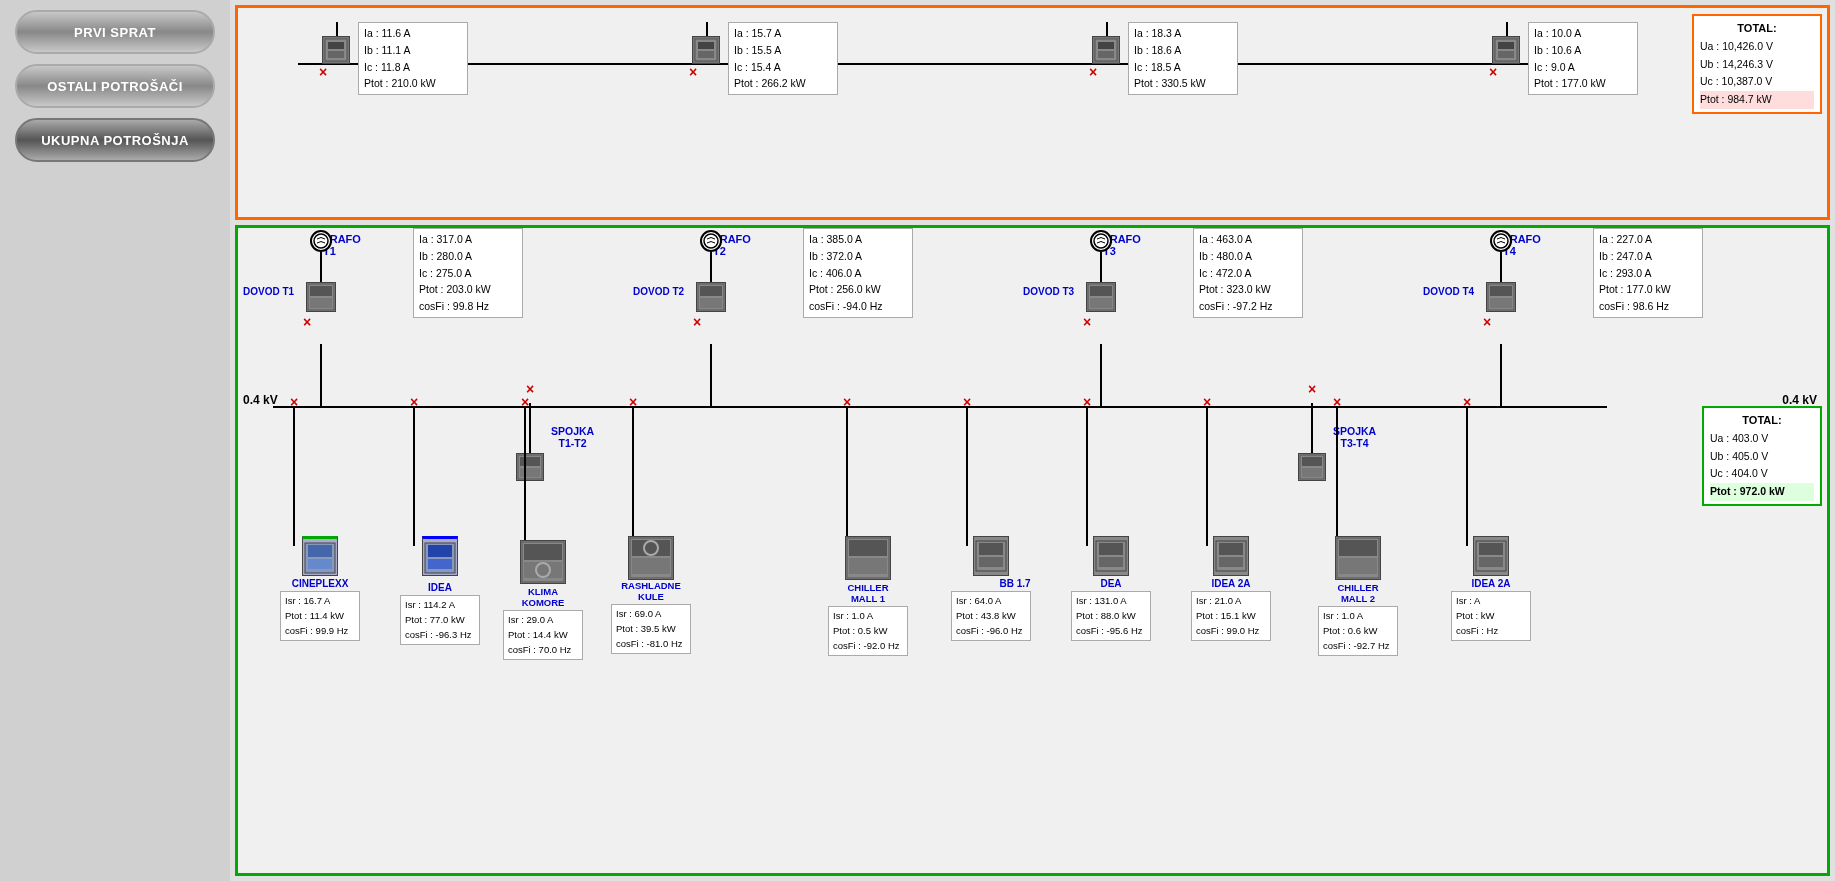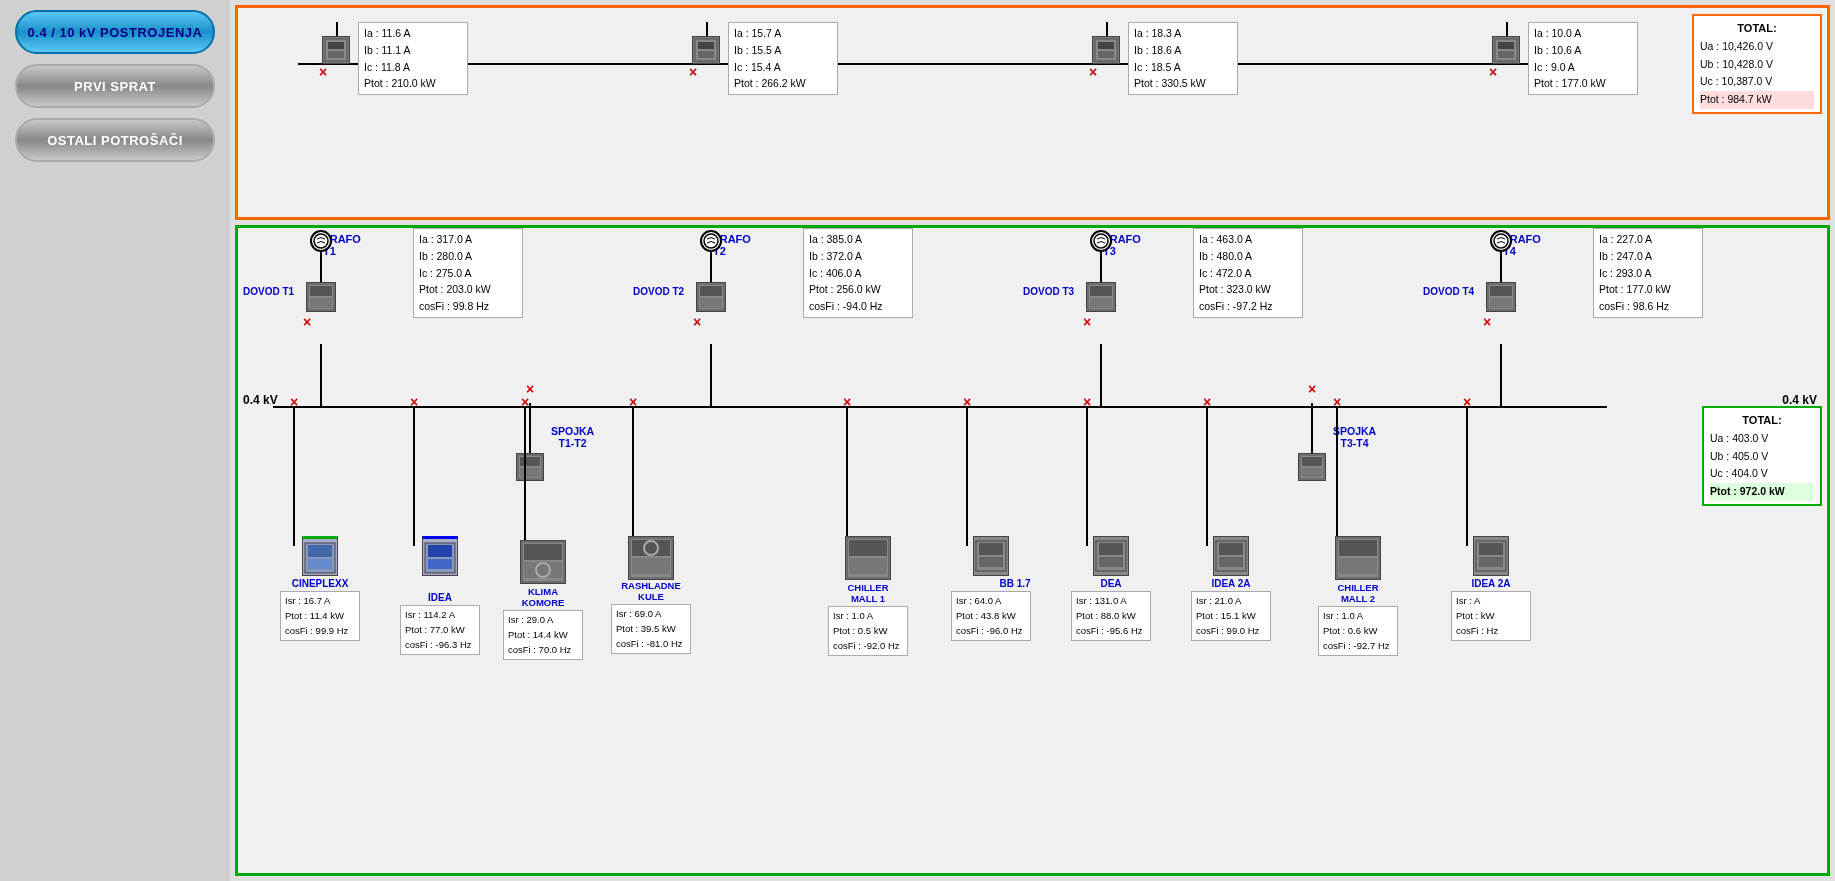--- a/index.html
+++ b/index.html
@@ -196,23 +196,23 @@
       position: absolute;
       height: 2px;
       background: #000;
     }
   </style>
 </head>
 <body>
 
 <div class="sidebar">
 
-  <button class="nav-btn active">0.4 / 10 kV POSTROJENJA</button>
   <button class="nav-btn gray">PRVI SPRAT</button>
   <button class="nav-btn gray">OSTALI POTROŠAČI</button>
+  <button class="nav-btn dark">UKUPNA POTROŠNJA</button>
 </div>
 
 <div class="main">
 
   <div class="top-section">
 
     <span class="label-10kv" style="position:absolute;top:6px;right:8px;">10 kV</span>
 
     <div class="hline" style="top:55px;left:60px;right:220px;"></div>
 
@@ -288,21 +288,21 @@
         <div>Ib : 10.6 A</div>
         <div>Ic : 9.0 A</div>
         <div>Ptot : 177.0 kW</div>
       </div>
     </div>
 
     <div style="position:absolute;top:6px;right:5px;">
       <div class="total-box" style="min-width:130px;">
         <div class="total-box-title">TOTAL:</div>
         <div>Ua : 10,426.0 V</div>
-        <div>Ub : 10,428.0 V</div>
+        <div>Ub : 14,246.3 V</div>
         <div>Uc : 10,387.0 V</div>
         <div style="font-weight:normal;background:#ffdddd;">Ptot : 984.7 kW</div>
       </div>
     </div>
   </div>
 
   <div class="bottom-section">
 
     <span class="label-04kv-left" style="top:165px;left:5px;">0.4 kV</span>
     <span class="label-04kv-right" style="top:165px;right:10px;">0.4 kV</span>
@@ -488,21 +488,21 @@
       <span class="x-mark" style="position:absolute;top:-12px;left:10px;">×</span>
       <div class="vline" style="position:absolute;left:13px;top:0px;height:140px;"></div>
       <div style="position:absolute;top:130px;left:0px;display:flex;flex-direction:column;align-items:center;">
         <div style="width:36px;height:40px;background:#aac;border:1.5px solid #444;border-top:3px solid #0000ff;">
           <svg width="34" height="38" viewBox="0 0 34 38">
               <rect x="2" y="4" width="30" height="30" fill="#8899bb" stroke="#444"></rect>
               <rect x="5" y="6" width="24" height="12" fill="#2244aa"></rect>
               <rect x="5" y="20" width="24" height="10" fill="#4466cc"></rect>
             </svg>
         </div>
-        <span style="font-size:10px;font-weight:bold;color:#0000cc;text-align:right;white-space:nowrap;margin-top:16px;">IDEA</span>
+        <span style="font-size:10px;font-weight:bold;color:#0000cc;text-align:right;white-space:nowrap;margin-top:6px;">IDEA</span>
         <div class="device-stats">
           <div>Isr : 114.2 A</div>
           <div>Ptot : 77.0 kW</div>
           <div>cosFi : -96.3 Hz</div>
         </div>
       </div>
     </div>
 
     <div style="position:absolute;left:270px;top:178px;">
       <span class="x-mark" style="position:absolute;top:-12px;left:13px;">×</span>

